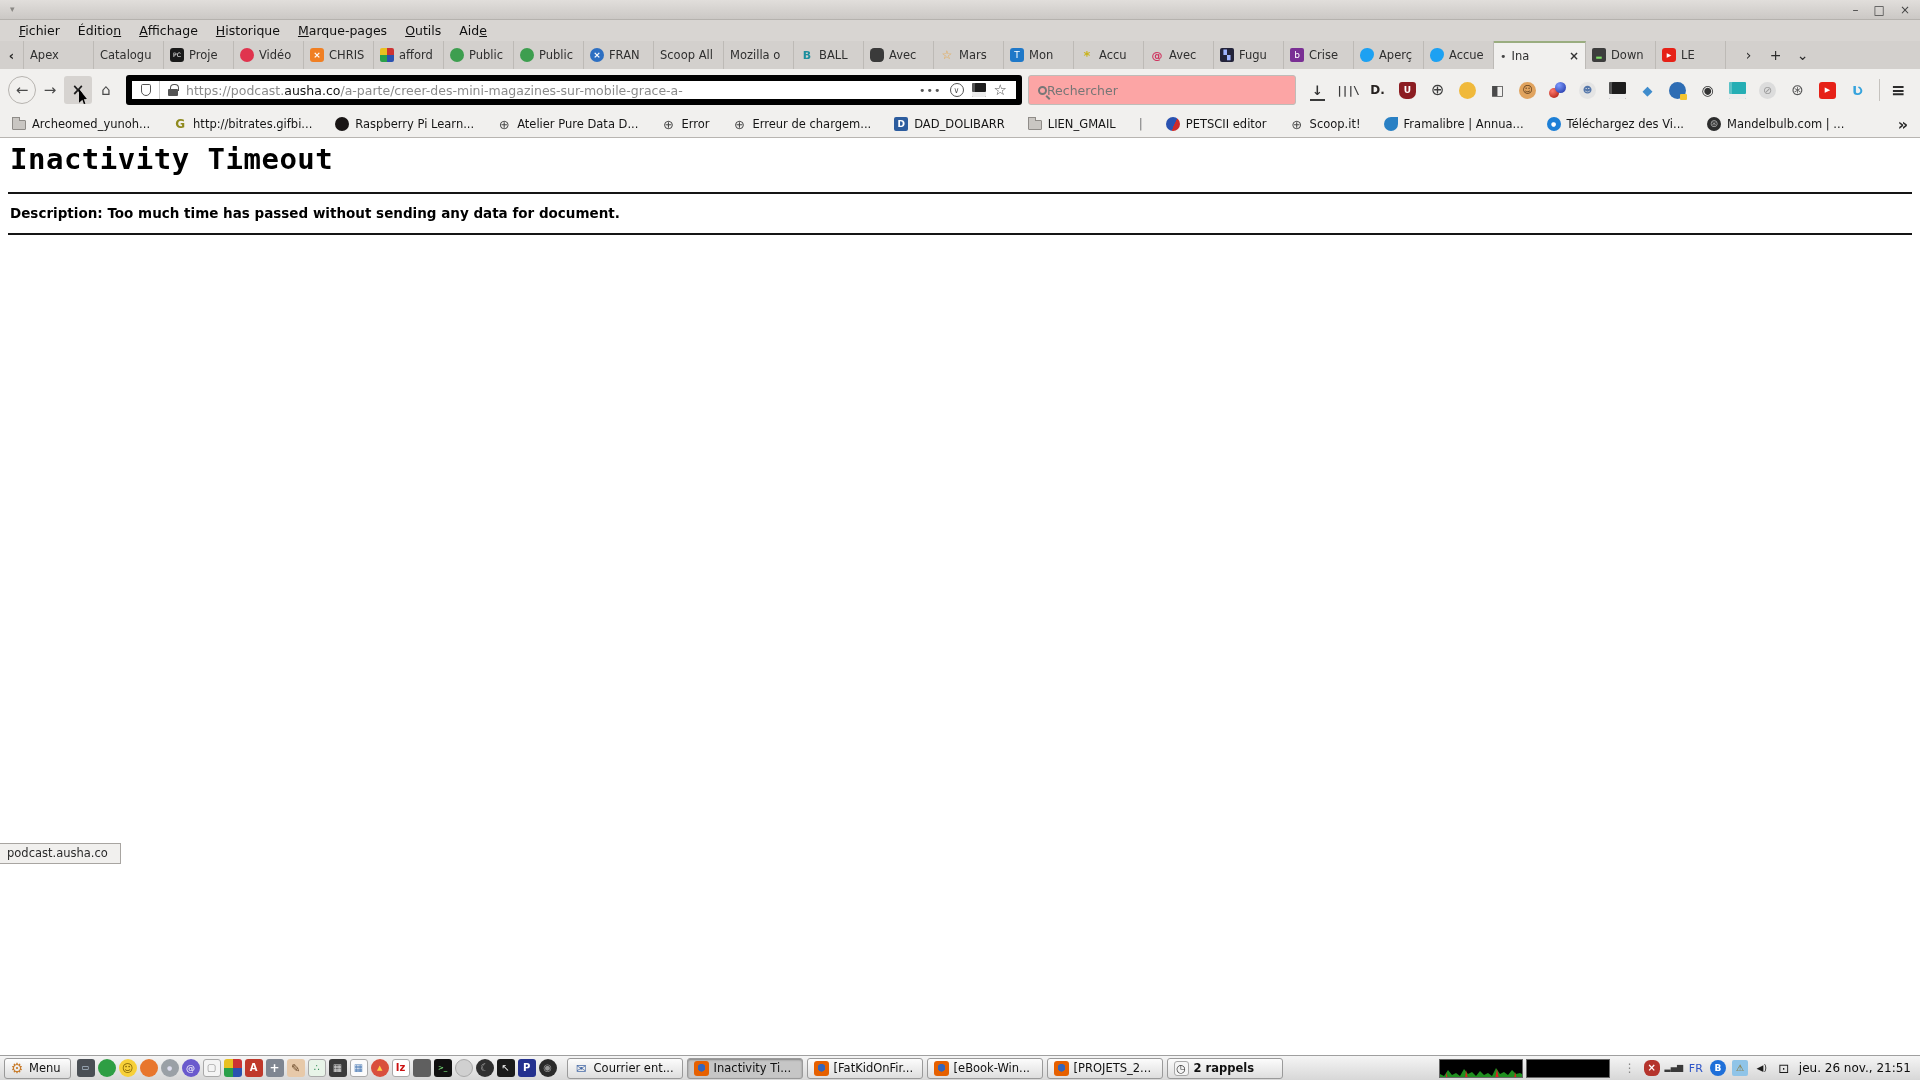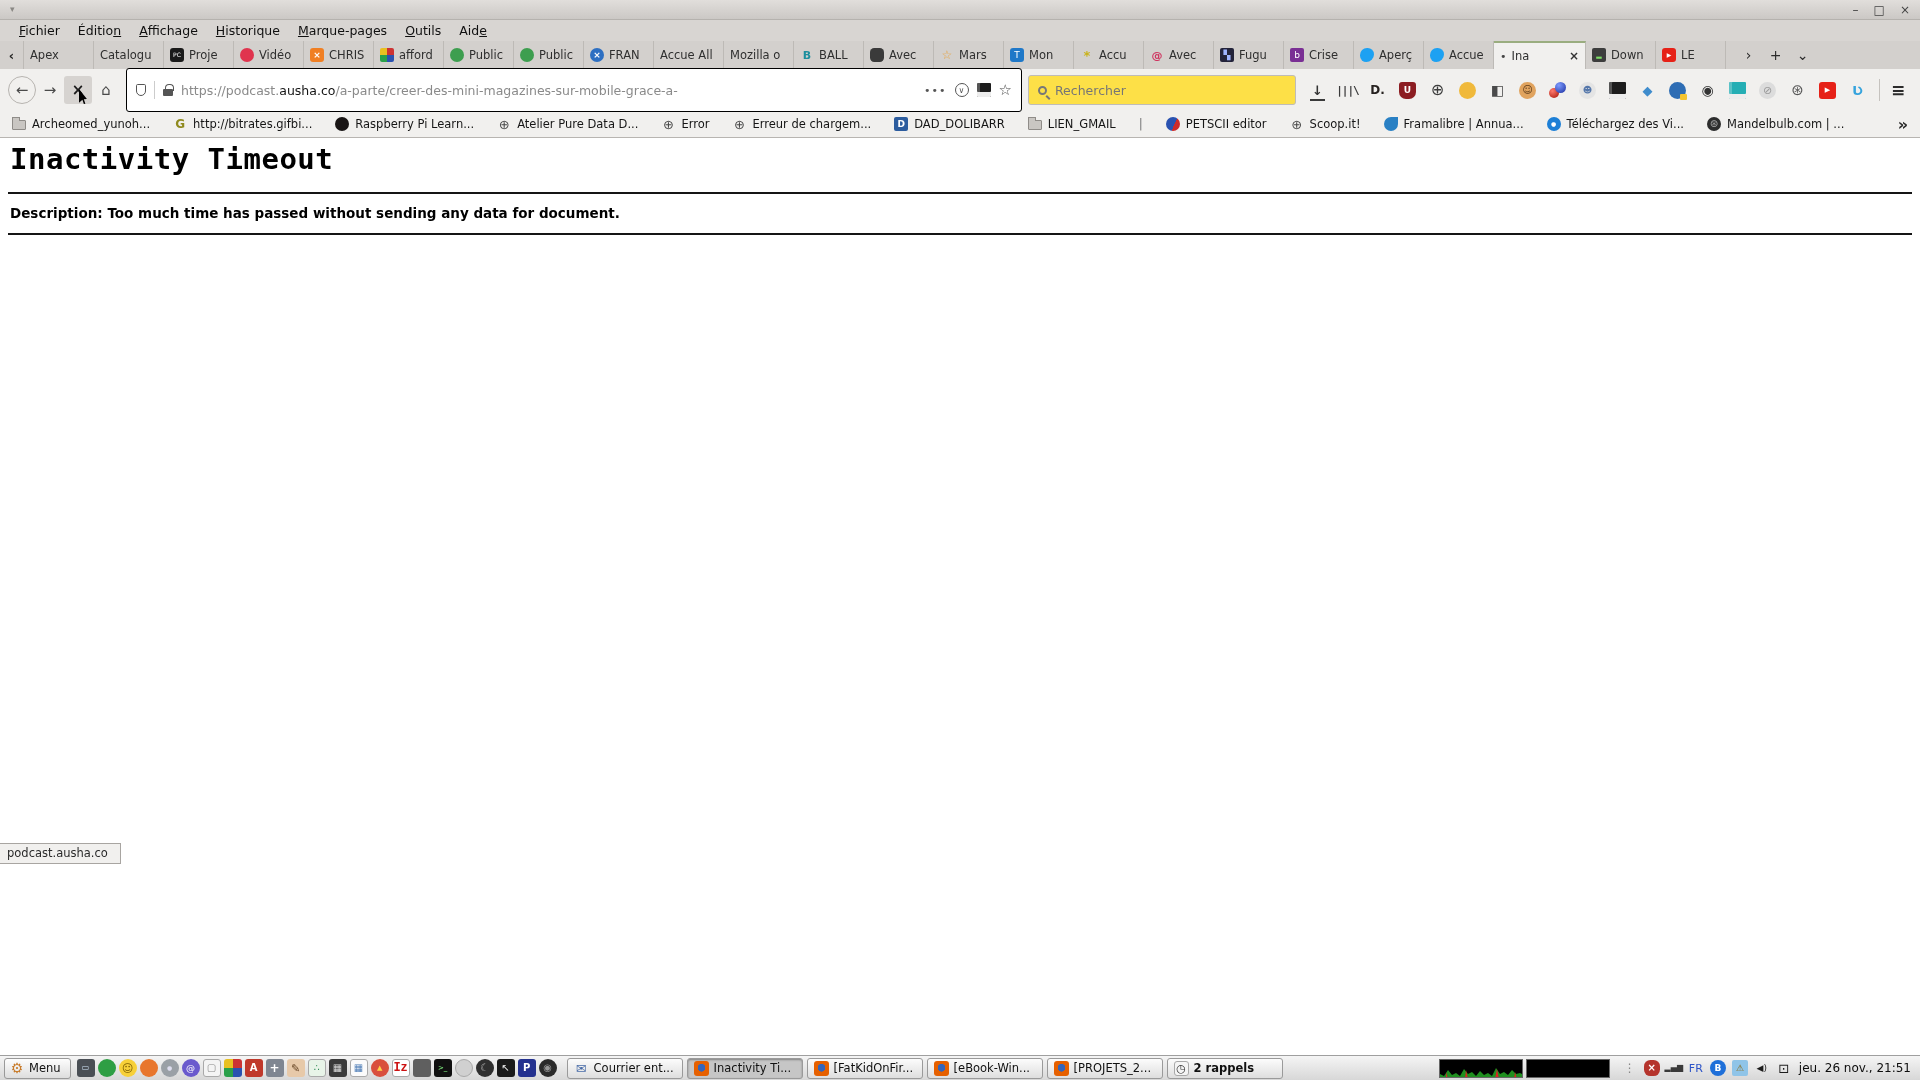--- a/index.html
+++ b/index.html
@@ -27,33 +27,33 @@
 
 .fav{display:inline-flex;width:14px;height:14px;min-width:14px;align-items:center;justify-content:center;font-size:9px;line-height:1;position:relative}
 .fav .ovl{position:absolute;right:-1px;bottom:-1px;width:7px;height:6px;border-radius:1px}
 
 .navbar{height:42px;background:#f1f0ee;display:flex;align-items:center;padding:0 8px}
 .nav-btn{width:28px;height:28px;min-width:28px;display:flex;align-items:center;justify-content:center;font-size:15px;color:#4a4a4a}
 .nav-btn.circle{border:1px solid #b7b4b0;border-radius:50%}
 .stop-btn{background:#d6d3d0;border-radius:3px;position:relative;color:#1a1a1a;font-weight:bold}
 .cursor{position:absolute;right:2px;bottom:0;width:11px;height:15px;background:#000;clip-path:polygon(0 0,72% 66%,44% 68%,58% 98%,44% 100%,31% 72%,0 92%)}
 
-.urlbar{flex:1;height:44px;background:#fff;border:1px solid #000000;border-radius:3px;display:flex;align-items:center;padding:0 9px;gap:8px;margin:0 6px}
+.urlbar{flex:1;height:30px;background:#fff;border:6px solid #000000;border-radius:3px;display:flex;align-items:center;padding:0 9px;gap:8px;margin:0 6px}
 .shield-ico{width:10px;height:12px;border:1.5px solid #555;border-radius:2px 2px 6px 6px}
 .url-divider{width:1px;height:18px;background:#ccc}
 .lock-ico{width:10px;height:7px;background:#555;border-radius:1px;position:relative;margin-top:4px}
 .lock-ico::before{content:'';position:absolute;top:-5px;left:1.5px;width:7px;height:6px;border:1.5px solid #555;border-bottom:none;border-radius:4px 4px 0 0}
 .url-text{flex:1;font-size:12.5px;color:#8a8a8a;white-space:nowrap;overflow:hidden}
 .url-text .domain{color:#141414}
 .url-dots{color:#555;font-size:11px;letter-spacing:1px}
 .pocket{width:14px;height:14px;border:1.5px solid #555;border-radius:50%;display:flex;align-items:center;justify-content:center;font-size:8px;color:#555}
 .floppy{border-radius:1px;box-shadow:inset 0 -5px 0 0 #ededed,inset 3px 0 0 0 rgba(255,255,255,.25)}
 .star{font-size:15px;color:#4a4a4a}
 
-.searchbar{width:268px;height:30px;background:#fde047;border:1px solid #bfbcb8;border-radius:3px;display:flex;align-items:center;padding:0 9px;gap:8px;margin-right:4px}
+.searchbar{width:268px;height:30px;background:#fca5a5;border:1px solid #bfbcb8;border-radius:3px;display:flex;align-items:center;padding:0 9px;margin-right:4px}
 .magnifier{width:9px;height:9px;border:2px solid #777;border-radius:50%;position:relative;min-width:9px}
 .magnifier::after{content:'';position:absolute;width:2px;height:5px;background:#777;left:7px;top:7px;transform:rotate(-45deg)}
 .searchbar input{border:none;outline:none;flex:1;font-size:12.5px;font-family:inherit;color:#333;background:transparent}
 .searchbar input::placeholder{color:#767676;opacity:1}
 
 .nav-icons{display:flex;align-items:center;gap:13px;padding:0 9px}
 .nav-icons .fav{width:17px;height:17px;min-width:17px;font-size:12px}
 .downbar{box-shadow:0 3px 0 -1px #3a3a3a}
 .shieldy{border-radius:3px 3px 7px 7px}
 .mono{font-family:"DejaVu Sans Mono",monospace;letter-spacing:-1px}
@@ -151,21 +151,21 @@
       </div>
       <div class="tab">
         <span class="fav" style="background: rgb(61, 158, 79); border-radius: 50%;"></span>
         <span class="lbl">Public</span>
       </div>
       <div class="tab">
         <span class="fav" style="background: rgb(45, 111, 194); color: rgb(255, 255, 255); border-radius: 50%; font-weight: bold;">×</span>
         <span class="lbl">FRAN</span>
       </div>
       <div class="tab">
-        <span class="lbl">Accue All</span>
+        <span class="lbl">Scoop All</span>
       </div>
       <div class="tab">
         <span class="lbl">Mozilla o</span>
       </div>
       <div class="tab">
         <span class="fav" style="color: rgb(29, 143, 158); font-size: 11px; font-weight: bold;">B</span>
         <span class="lbl">BALL</span>
       </div>
       <div class="tab">
         <span class="fav" style="background: rgb(58, 58, 58); border-radius: 30%;"></span>
@@ -357,21 +357,21 @@
       <span class="fav" style="background: rgb(106, 90, 205); color: rgb(255, 255, 255); border-radius: 50%; font-size: 9px;">@</span>
       <span class="fav brd" style="background: rgb(244, 244, 244); color: rgb(136, 136, 136); font-size: 10px;">▢</span>
       <span class="fav multi"></span>
       <span class="fav" style="background: rgb(192, 57, 43); color: rgb(255, 255, 255); font-size: 10px; font-weight: bold;">A</span>
       <span class="fav" style="background: rgb(127, 134, 145); color: rgb(255, 255, 255); font-size: 12px; font-weight: bold;">+</span>
       <span class="fav" style="background: rgb(231, 201, 169); color: rgb(107, 74, 42); font-size: 11px;">✎</span>
       <span class="fav brd" style="background: rgb(232, 244, 232); color: rgb(46, 139, 87); font-size: 10px;">∴</span>
       <span class="fav" style="background: rgb(58, 58, 58); color: rgb(221, 221, 221); font-size: 10px;">▦</span>
       <span class="fav brd" style="background: rgb(251, 251, 251); color: rgb(74, 122, 181); font-size: 10px;">▦</span>
       <span class="fav" style="background: rgb(217, 79, 61); color: rgb(255, 210, 74); border-radius: 50%; font-size: 7px;">▲</span>
-      <span class="fav brd" style="background: rgb(255, 255, 255); color: rgb(204, 17, 17); font-size: 12px; font-weight: bold; font-family: Liberation Mono, monospace;">Iz</span>
+      <span class="fav brd" style="background: rgb(255, 255, 255); color: rgb(204, 17, 17); font-size: 10px; font-weight: bold;">Iz</span>
       <span class="fav" style="background: rgb(95, 95, 95);"></span>
       <span class="fav" style="background: rgb(16, 16, 16); color: rgb(136, 255, 136); font-size: 7px;">&gt;_</span>
       <span class="fav brd" style="background: rgb(208, 208, 208); border-radius: 50%;"></span>
       <span class="fav" style="background: rgb(47, 47, 47); color: rgb(187, 187, 187); border-radius: 50%; font-size: 10px;">☾</span>
       <span class="fav" style="background: rgb(26, 26, 26); color: rgb(255, 255, 255); font-size: 10px;">↖</span>
       <span class="fav" style="background: rgb(36, 49, 143); color: rgb(255, 255, 255); font-size: 10px; font-weight: bold;">P</span>
       <span class="fav" style="background: rgb(43, 43, 43); color: rgb(153, 153, 153); border-radius: 50%; font-size: 10px;">◉</span>
     </div>
   <div class="launchers" style="gap:4px;margin-left:6px">
       <div class="win-btn">

